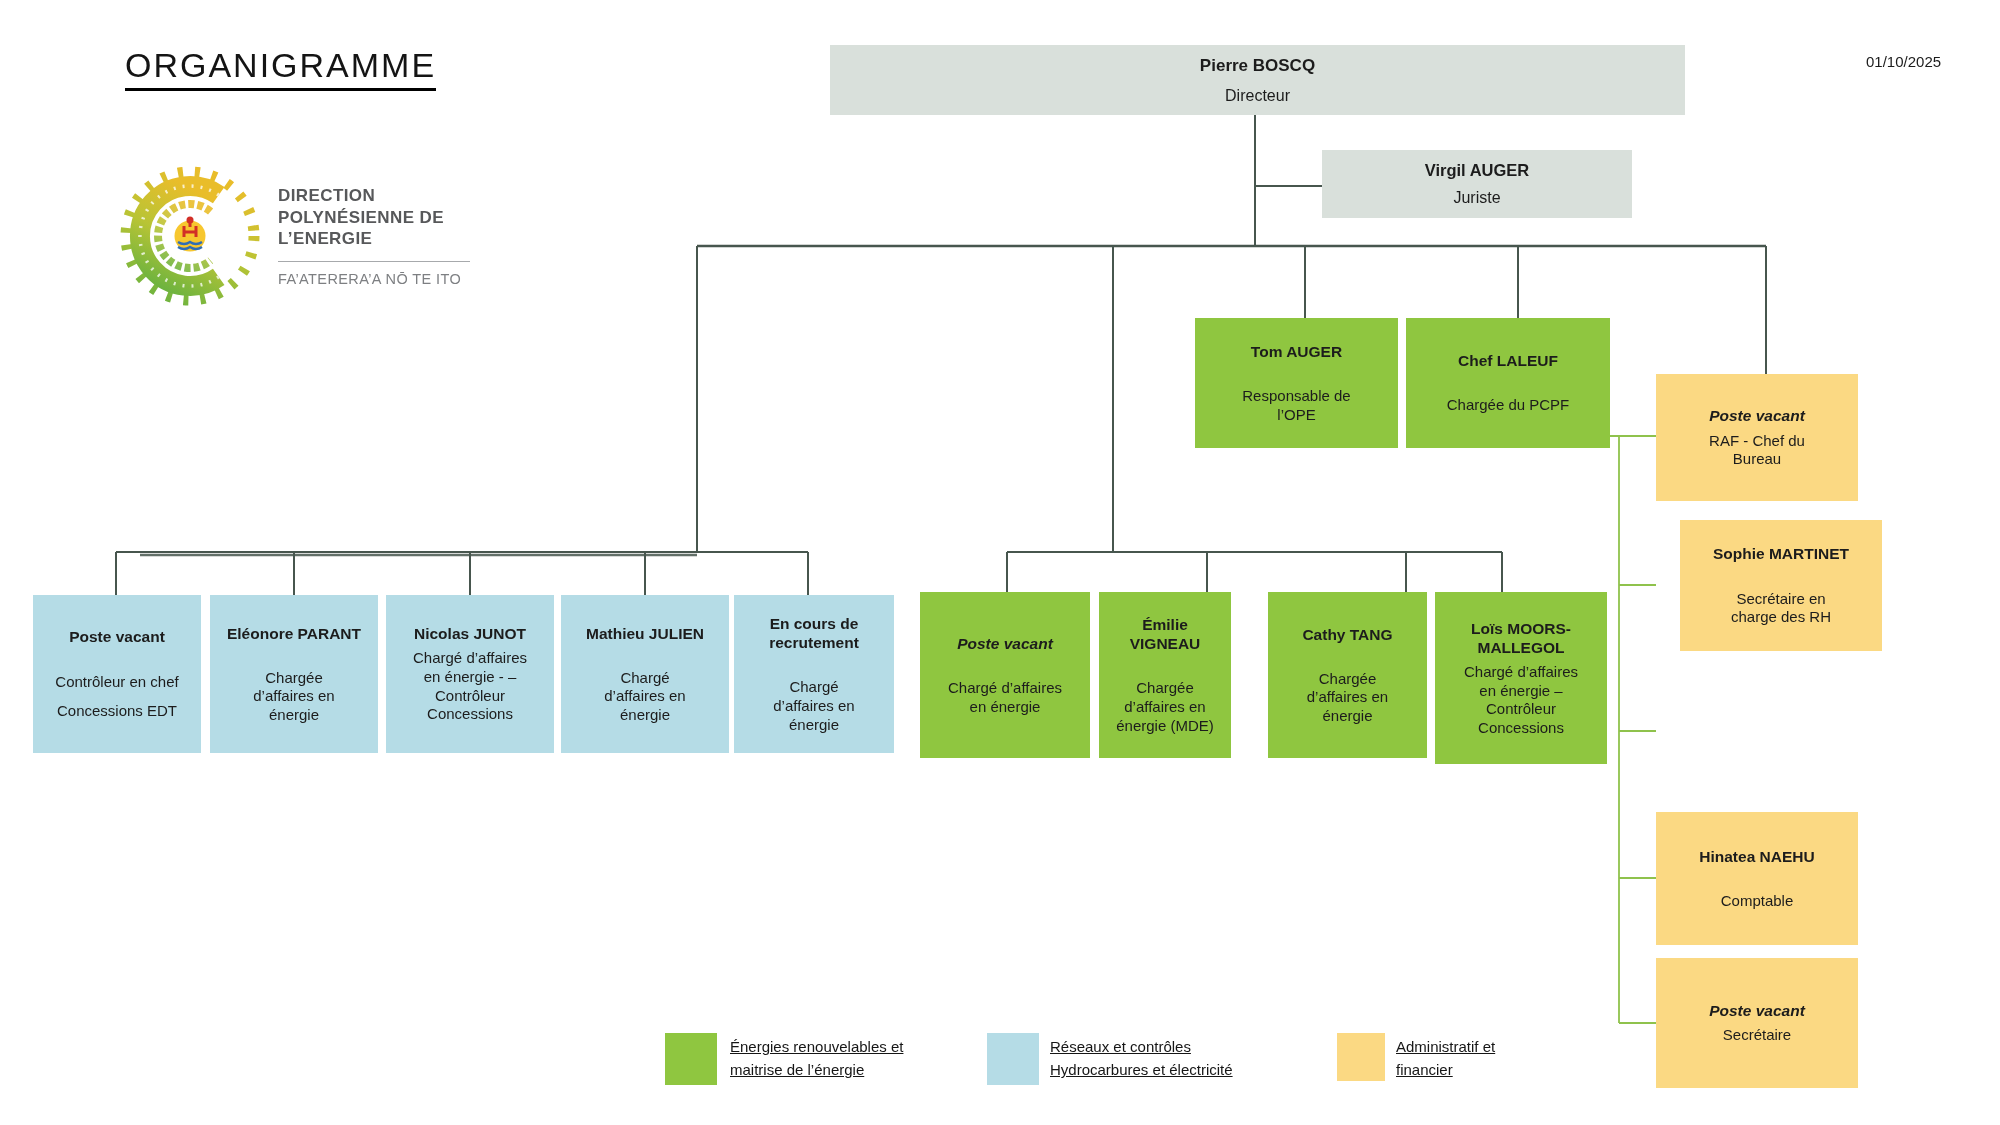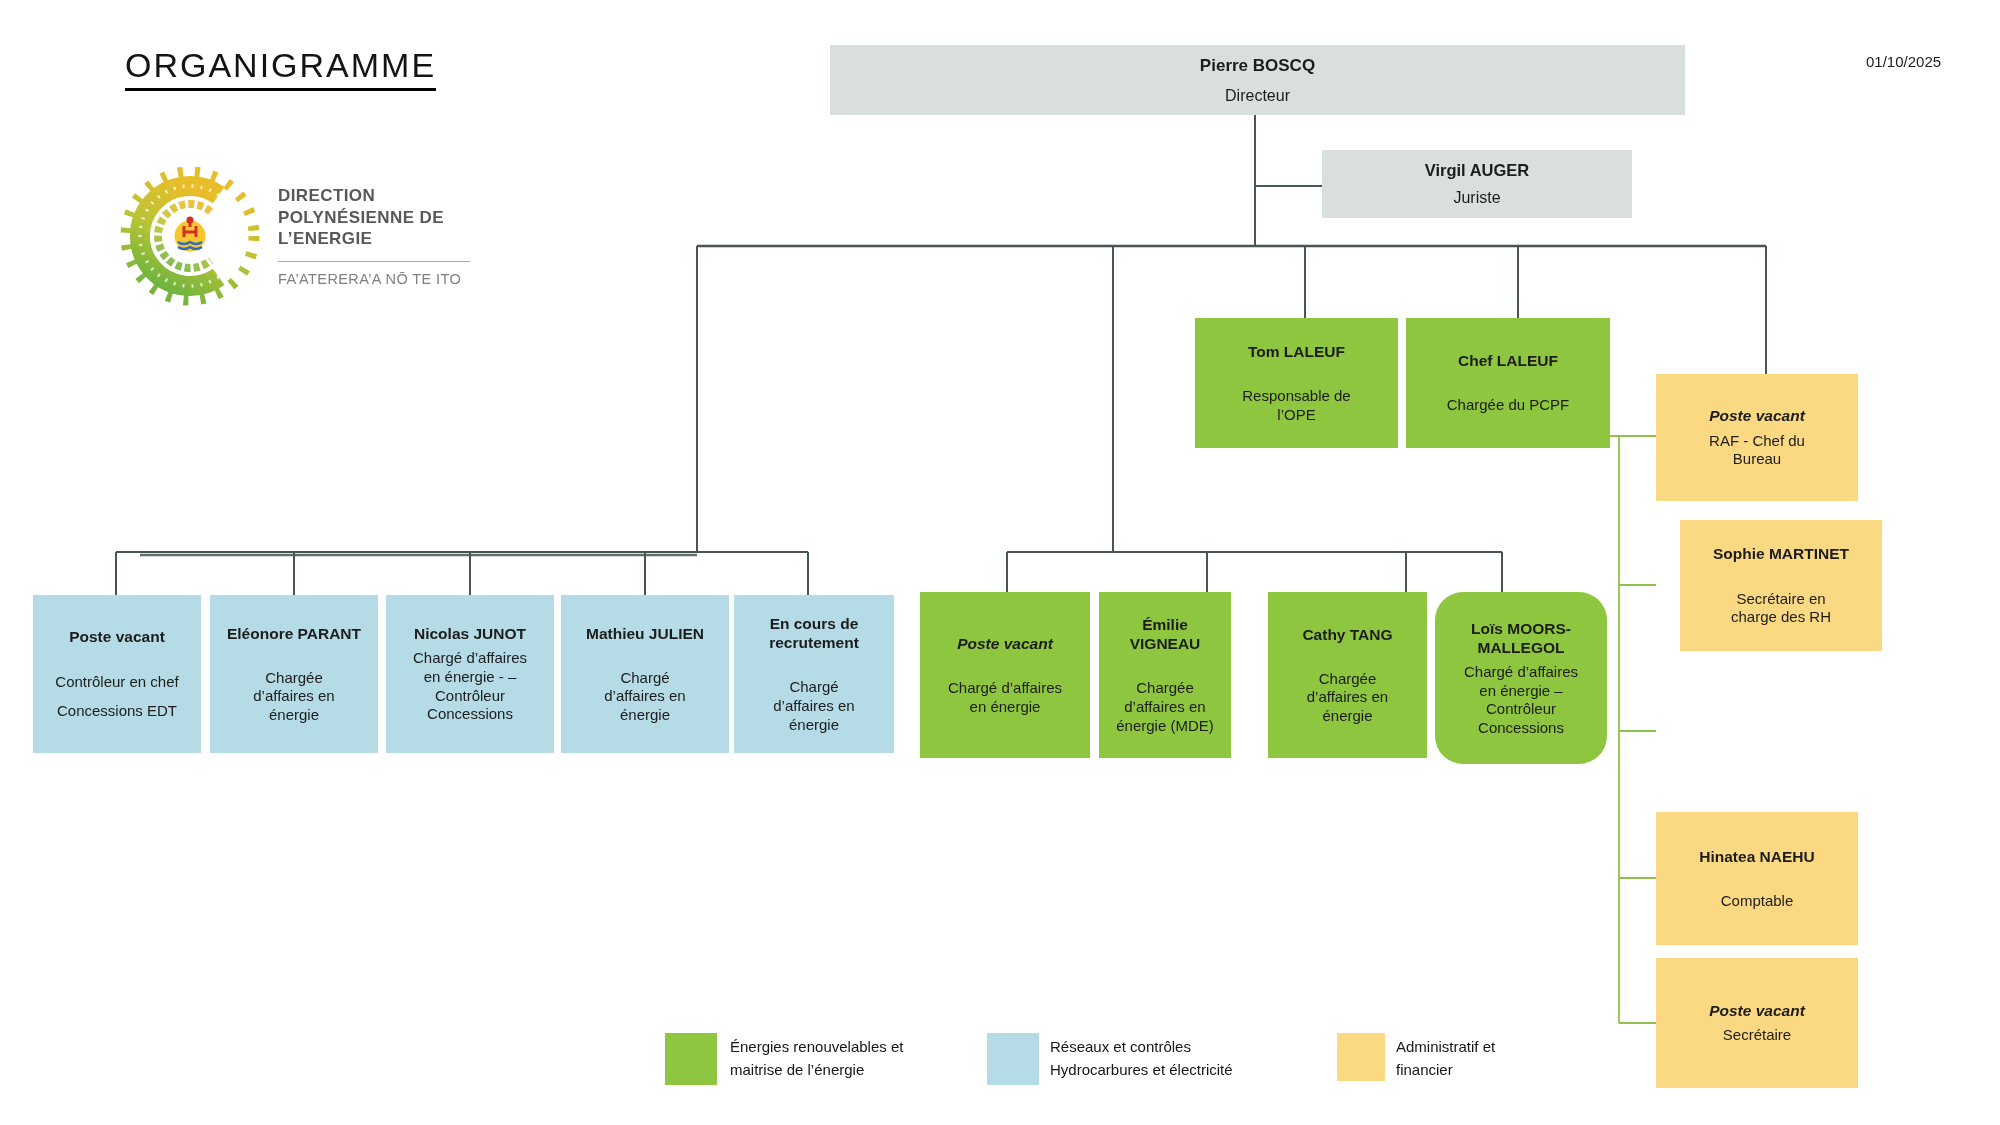--- a/index.html
+++ b/index.html
@@ -35,21 +35,21 @@
   .dirbox{background:#d9e0db;}
   .greenbox{background:#8fc640;}
   .bluebox{background:#b5dce6;}
   .yellowbox{background:#fbd983;}
   .director .nm{font-size:17px;}
   .director .rl{font-size:16px;margin-top:10px;}
   .juriste .nm{font-size:16.5px;}
   .juriste .rl{font-size:16px;margin-top:7px;}
 
   .leg-swatch{position:absolute;width:52px;height:52px;}
-  .leg-label{position:absolute;font-size:15px;line-height:1.55;white-space:pre-line;color:#161616;}
+  .leg-label{position:absolute;font-size:15px;line-height:1.55;white-space:pre-line;color:#161616;text-decoration:underline;}
 </style>
 </head>
 <body>
 
 <div class="canvas">
 
   <svg class="connectors" width="2000" height="1125" viewBox="0 0 2000 1125">
     <g stroke="#47564e" fill="none" stroke-width="2">
       <path d="M1255 115 V247"></path>
       <path d="M1255 186 H1322"></path>
@@ -118,21 +118,21 @@
     <div class="nm">Pierre BOSCQ</div>
     <div class="rl">Directeur</div>
   </div>
 
   <div class="node dirbox juriste" style="left:1322px;top:150px;width:310px;height:68px;">
     <div class="nm">Virgil AUGER</div>
     <div class="rl">Juriste</div>
   </div>
 
   <div class="node greenbox" style="left:1195px;top:318px;width:203px;height:130px;">
-    <div class="nm">Tom LALEUF</div>
+    <div class="nm">Tom AUGER</div>
     <div class="rl sp">Responsable de
 l’OPE</div>
   </div>
   <div class="node greenbox" style="left:1406px;top:318px;width:204px;height:130px;">
     <div class="nm">Chef LALEUF</div>
     <div class="rl sp">Chargée du PCPF</div>
   </div>
 
   <div class="node bluebox" style="left:33px;top:595px;width:168px;height:158px;">
     <div class="nm">Poste vacant</div>
@@ -176,21 +176,21 @@
     <div class="rl sp">Chargée
 d’affaires en
 énergie (MDE)</div>
   </div>
   <div class="node greenbox" style="left:1268px;top:592px;width:159px;height:166px;">
     <div class="nm">Cathy TANG</div>
     <div class="rl sp">Chargée
 d’affaires en
 énergie</div>
   </div>
-  <div class="node greenbox" style="left:1435px;top:592px;width:172px;height:172px;border-radius:28px;">
+  <div class="node greenbox" style="left:1435px;top:592px;width:172px;height:172px;">
     <div class="nm">Loïs MOORS-
 MALLEGOL</div>
     <div class="rl tight">Chargé d’affaires
 en énergie –
 Contrôleur
 Concessions</div>
   </div>
 
   <div class="node yellowbox" style="left:1656px;top:374px;width:202px;height:127px;">
     <div class="nm vac">Poste vacant</div>

